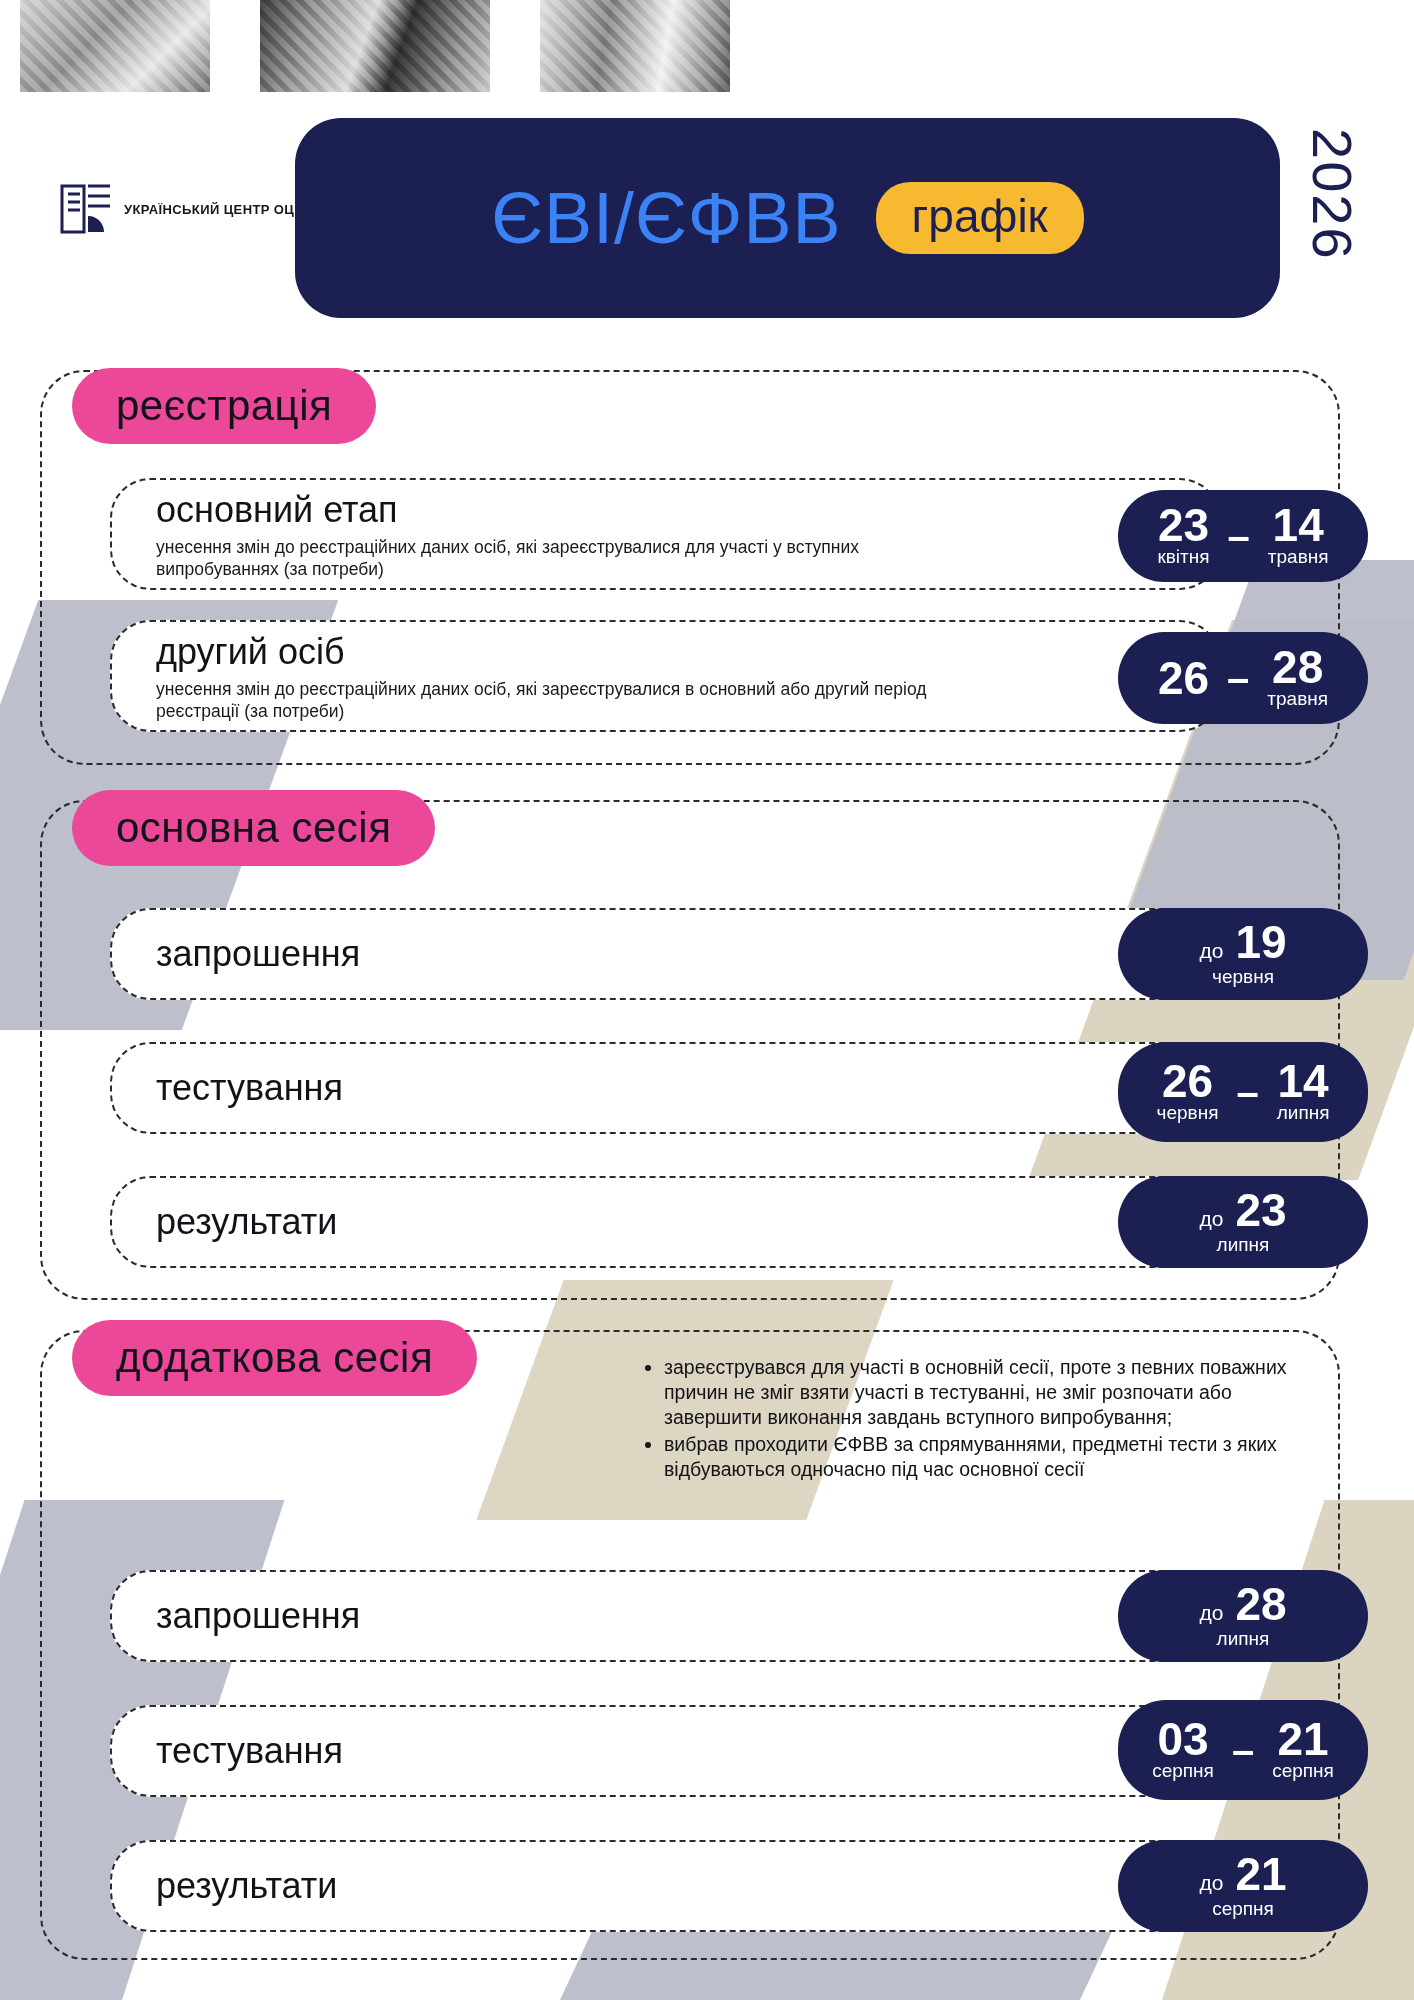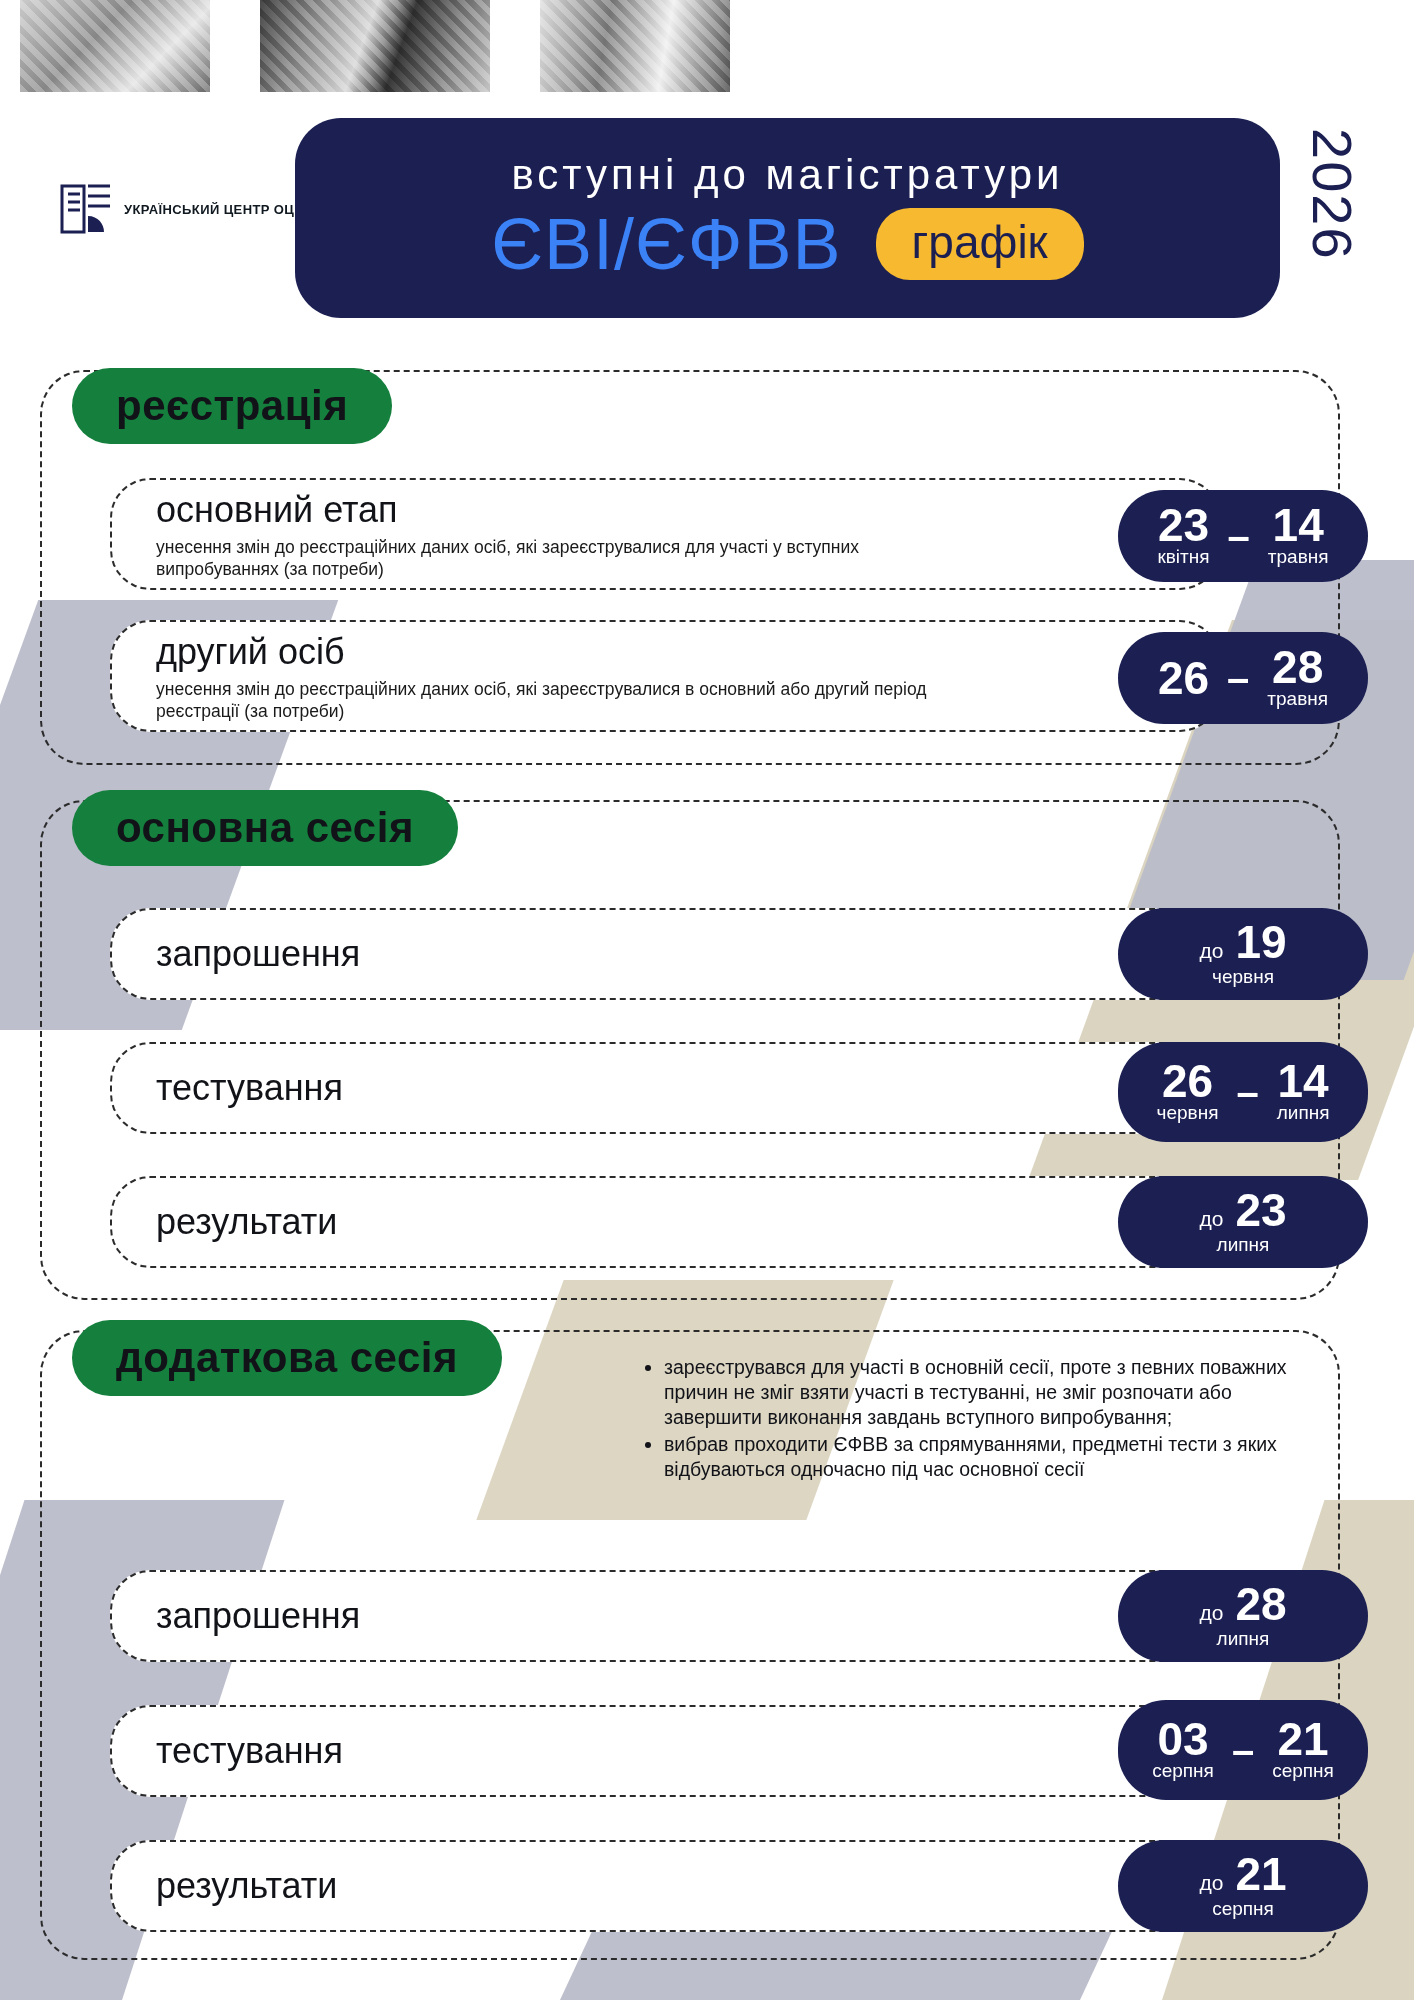--- a/index.html
+++ b/index.html
@@ -136,30 +136,29 @@
     position: absolute;
     border: 2px dashed #2b2b2b;
     border-radius: 44px;
   }
   #sec-reg { left: 40px; top: 370px; width: 1300px; height: 395px; }
   #sec-main { left: 40px; top: 800px; width: 1300px; height: 500px; }
   #sec-extra { left: 40px; top: 1330px; width: 1300px; height: 630px; }
 
   .sec-title {
     position: absolute;
-    background: #15803d;
+    background: #ec4899;
     border-radius: 40px;
     display: flex; align-items: center;
     padding: 0 44px;
     height: 76px;
     color: #111318;
     font-size: 42px;
     letter-spacing: .5px;
     z-index: 5;
-    font-weight: bold;
   }
   #title-reg   { left: 72px;  top: 368px; }
   #title-main  { left: 72px;  top: 790px; }
   #title-extra { left: 72px;  top: 1320px; }
 
   
   .row {
     position: absolute;
     border: 2px dashed #2b2b2b;
     border-radius: 40px;
@@ -232,21 +231,20 @@
     <svg class="logo-mark" viewBox="0 0 56 58">
       <path d="M4 6 L4 52 L26 52 L26 6 Z" fill="none" stroke="#1b1f52" stroke-width="3"></path>
       <path d="M10 14 L22 14 M10 22 L22 22 M10 30 L22 30" stroke="#1b1f52" stroke-width="3"></path>
       <path d="M30 6 L52 6 M30 16 L52 16 M30 26 L52 26" stroke="#1b1f52" stroke-width="3"></path>
       <path d="M30 36 C40 36 46 44 46 52 L30 52 Z" fill="#1b1f52"></path>
     </svg>
     <div class="logo-text">УКРАЇНСЬКИЙ ЦЕНТР ОЦІНЮВАННЯ ЯКОСТІ ОСВІТИ</div>
   </div>
 
   <div class="banner">
-    <div class="banner-top">вступні до магістратури</div>
     <div class="banner-row">
       <div class="banner-main">ЄВІ/ЄФВВ</div>
       <div class="banner-pill">графік</div>
     </div>
   </div>
   <div class="year">2026</div>
 
   <div class="section" id="sec-reg"></div>
   <div class="sec-title" id="title-reg">реєстрація</div>
 

